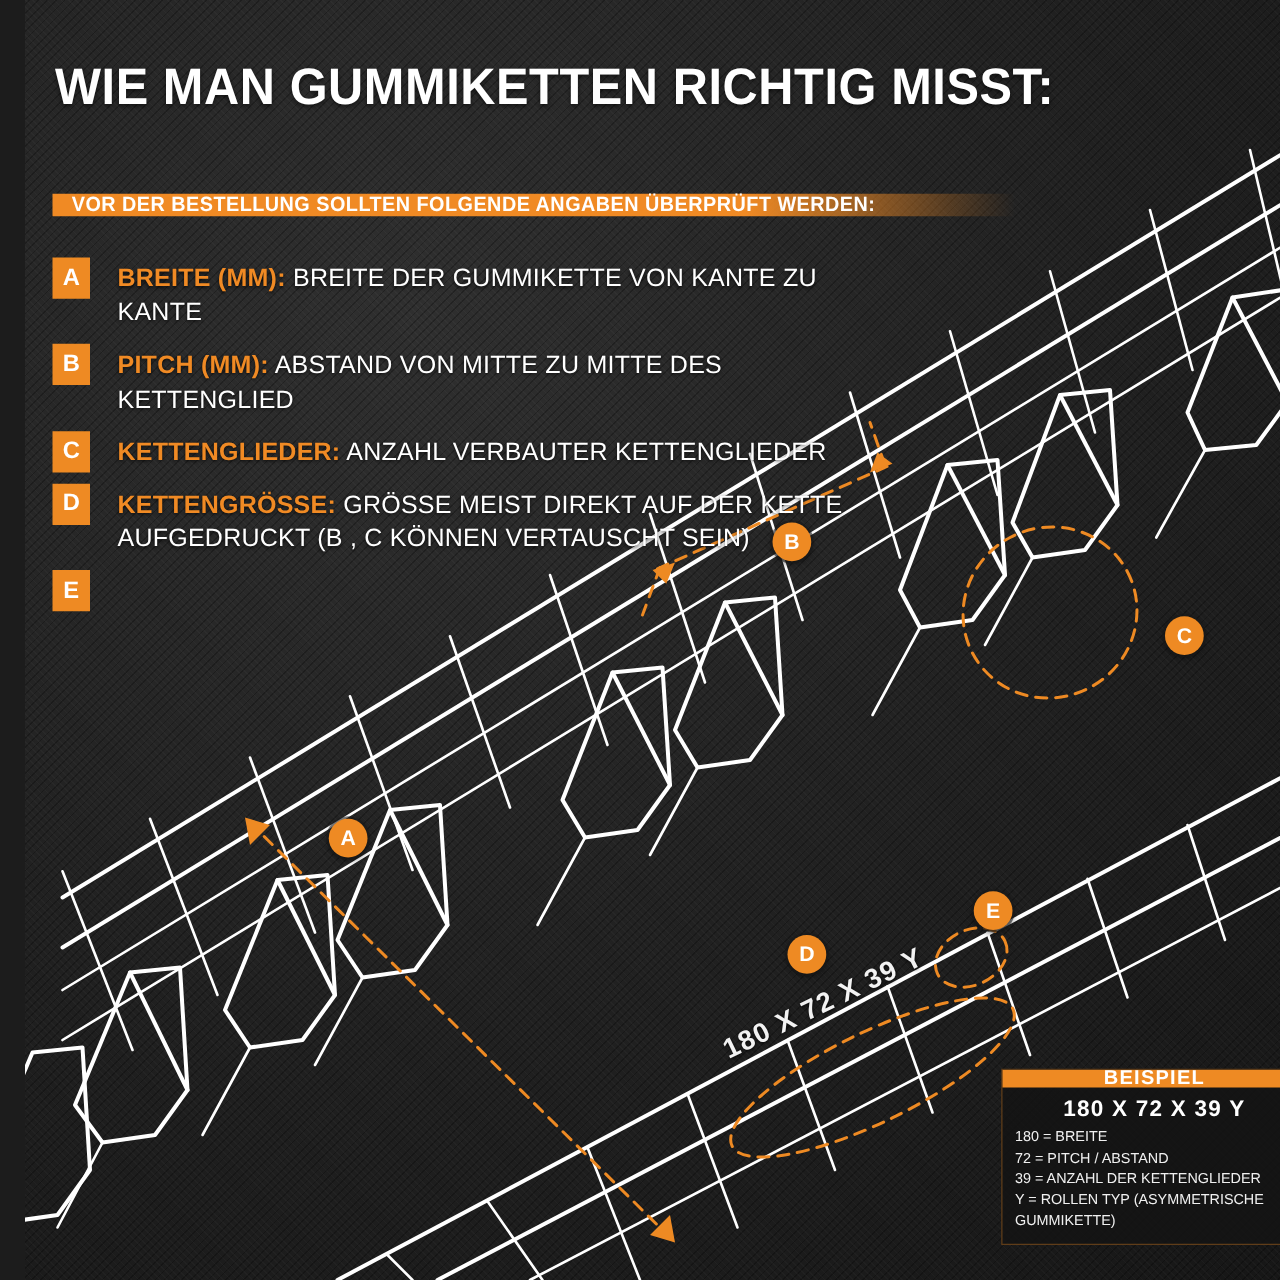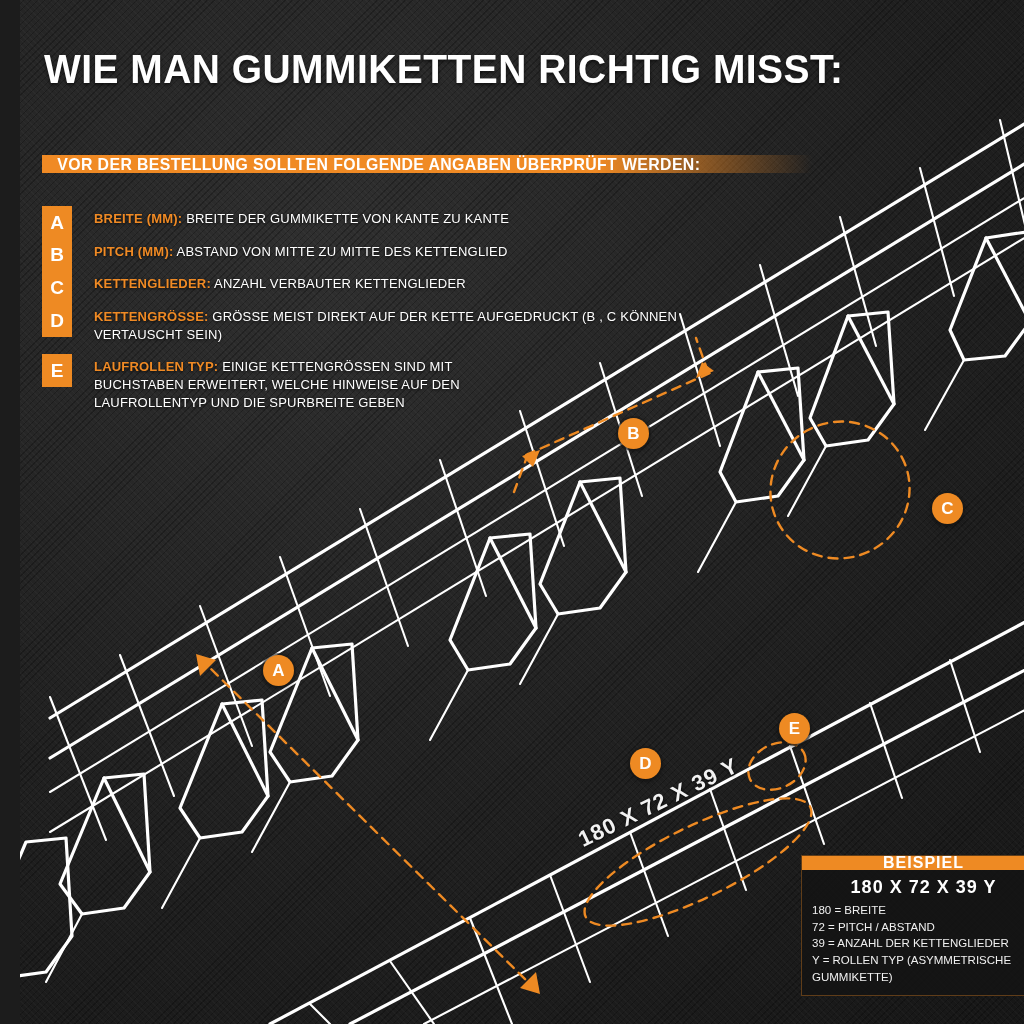--- a/index.html
+++ b/index.html
@@ -87,21 +87,21 @@
     background: #ee8a23;
     color: #ffffff;
     font-weight: bold;
     font-size: 19px;
     display: flex;
     align-items: center;
     justify-content: center;
   }
   .legend-text {
     margin-left: 52px;
-    font-size: 13px;
+    font-size: 20px;
     line-height: 1.36;
     letter-spacing: 0.2px;
     text-transform: uppercase;
     font-weight: bold;
     color: #ffffff;
     padding-top: 4px;
     text-shadow: 0 1px 3px rgba(0,0,0,0.75);
   }
   .legend-text .lbl {
     color: #f08a24;
@@ -318,23 +318,20 @@
       </div>
     </div>
     <div class="legend-row">
       <div class="legend-key">D</div>
       <div class="legend-text">
         <span class="lbl">KETTENGRÖßE:</span><span class="body"> GRÖßE MEIST DIREKT AUF DER KETTE AUFGEDRUCKT (B , C KÖNNEN VERTAUSCHT SEIN)</span>
       </div>
     </div>
     <div class="legend-row">
       <div class="legend-key">E</div>
-      <div class="legend-text" style="max-width:400px;">
-        <span class="lbl">LAUFROLLEN TYP:</span><span class="body"> EINIGE KETTENGRÖßEN SIND MIT BUCHSTABEN ERWEITERT, WELCHE HINWEISE AUF DEN LAUFROLLENTYP UND DIE SPURBREITE GEBEN</span>
-      </div>
     </div>
   </div>
 
   <div class="marker" style="left:243px; top:655px;">A</div>
   <div class="marker" style="left:598px; top:418px;">B</div>
   <div class="marker" style="left:912px; top:493px;">C</div>
   <div class="marker" style="left:610px; top:748px;">D</div>
   <div class="marker" style="left:759px; top:713px;">E</div>
 
   <div class="chain-code">180 X 72 X 39 Y</div>

